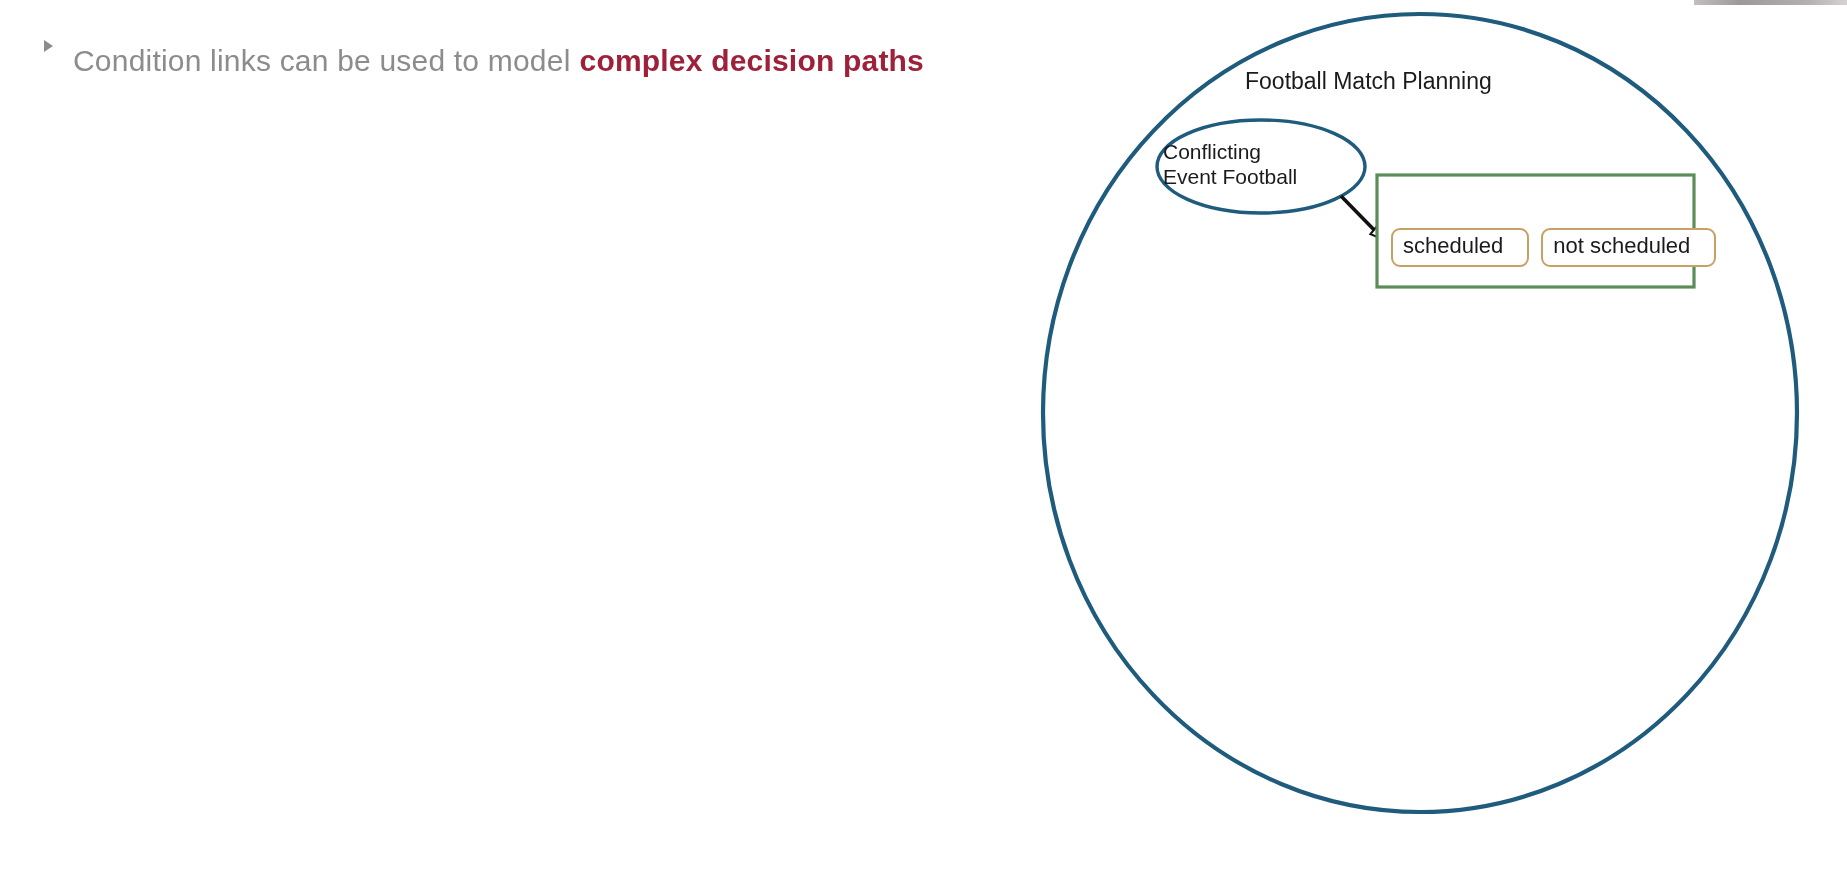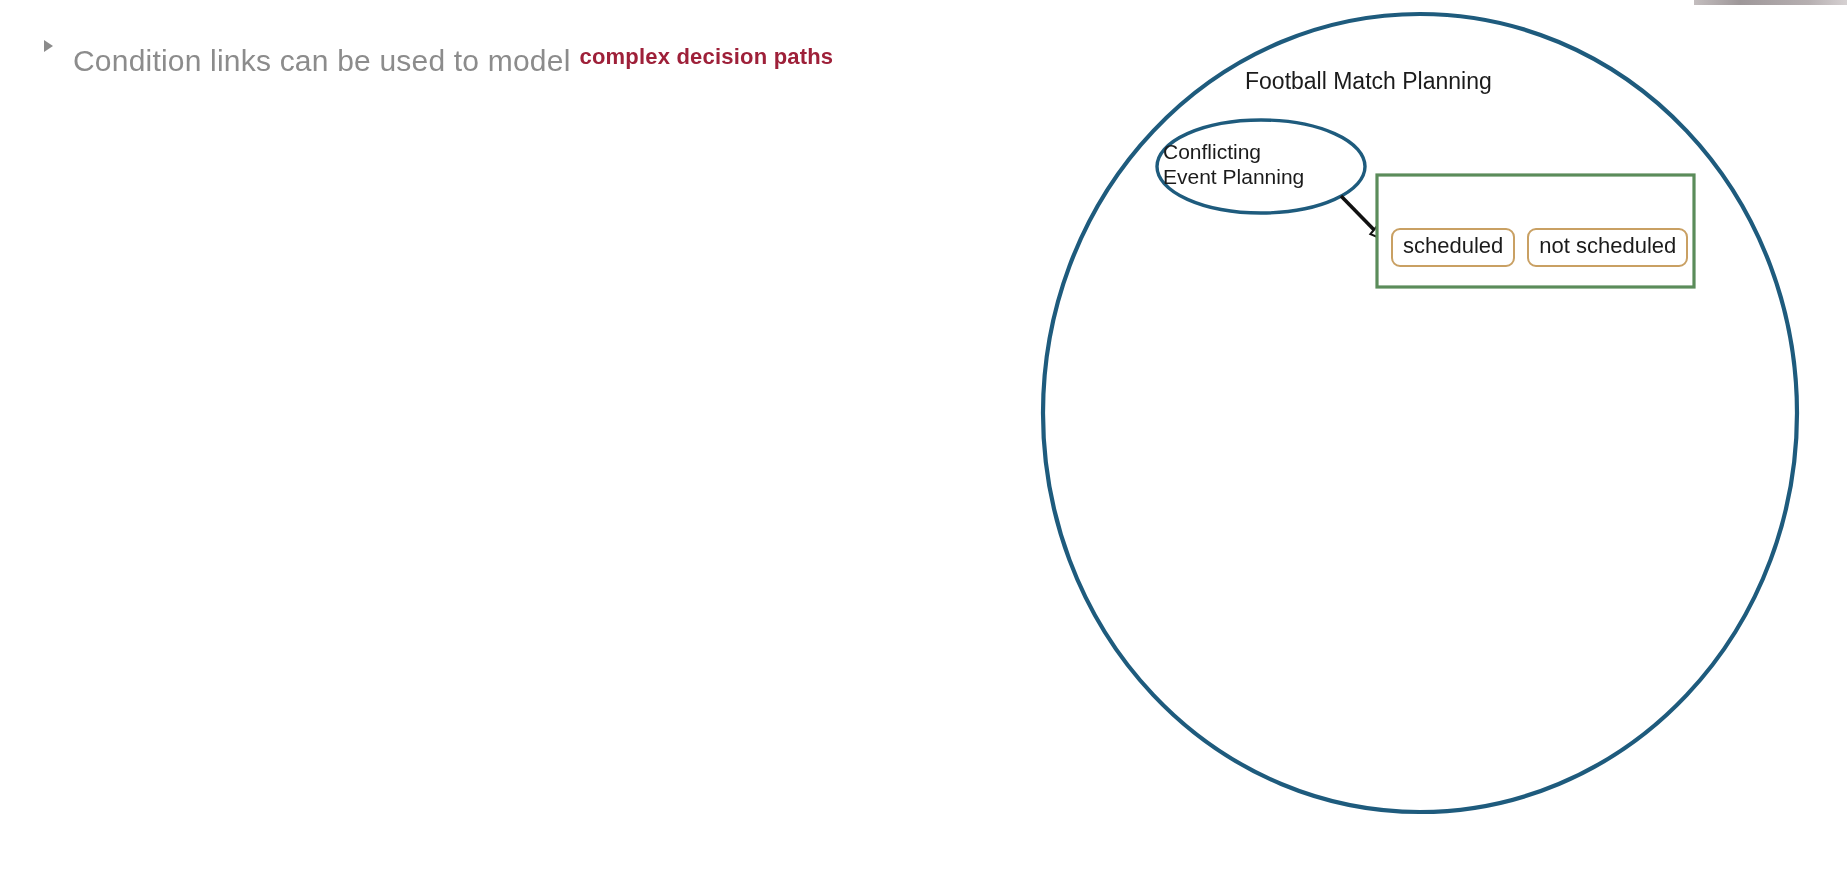--- a/index.html
+++ b/index.html
@@ -51,21 +51,21 @@
     top: -4px;
     flex: 0 0 auto;
   }
   #bullet-text-plain {
     font-size: 30px;
     color: #8c8c8c;
     letter-spacing: 0.2px;
     font-weight: 400;
   }
   #bullet-text-emph {
-    font-size: 22px;
+    font-size: 30px;
     color: #9e2039;
     font-weight: 700;
     letter-spacing: 0.2px;
     margin-left: 9px;
   }
 
   
   #diagram-svg {
     position: absolute;
     left: 0;
@@ -112,21 +112,21 @@
     display: flex;
     gap: 12px;
     align-items: center;
   }
   .pill {
     border: 2.5px solid #c9a063;
     border-radius: 9px;
     background: #ffffff;
     color: #1b1b1b;
     font-size: 22px;
-    padding: 4px 10px 6px 10px;
+    padding: 4px 24px 6px 10px;
     line-height: 1.12;
     white-space: nowrap;
   }
 </style>
 </head>
 <body>
 
 <div id="slide">
 
   <div id="top-strip"></div>
@@ -150,21 +150,21 @@
 
     <line x1="1341" y1="196" x2="1382" y2="238" stroke="#111111" stroke-width="3.6" marker-end="url(#openArrow)"></line>
 
     <rect x="1377" y="175" width="317" height="112" fill="#ffffff" stroke="#5b8c5a" stroke-width="3.2"></rect>
   </svg>
 
   <div class="diagram-label" id="circle-title">Football Match Planning</div>
 
   <div class="diagram-label" id="ellipse-label">
     <div>Conflicting</div>
-    <div>Event Planning</div>
+    <div>Event Football</div>
   </div>
 
 
   <div id="pill-row">
     <span class="pill">scheduled</span>
     <span class="pill">not scheduled</span>
   </div>
 
 </div>
 

